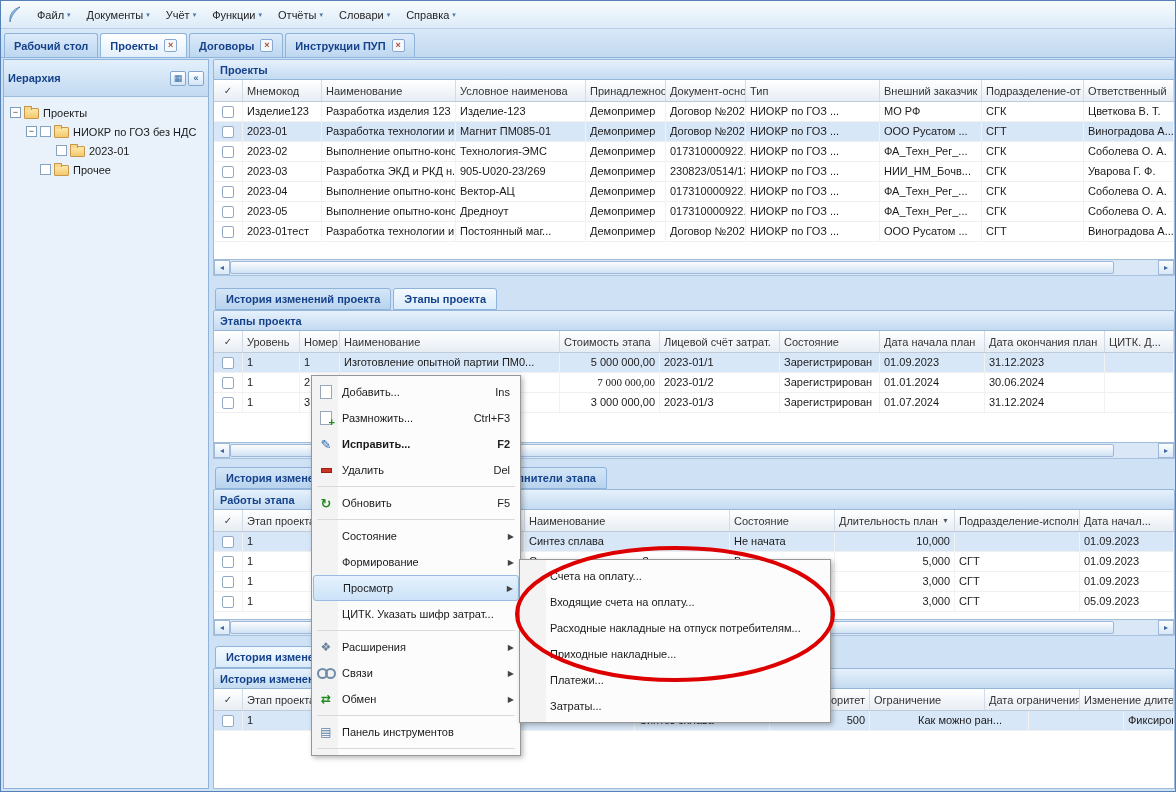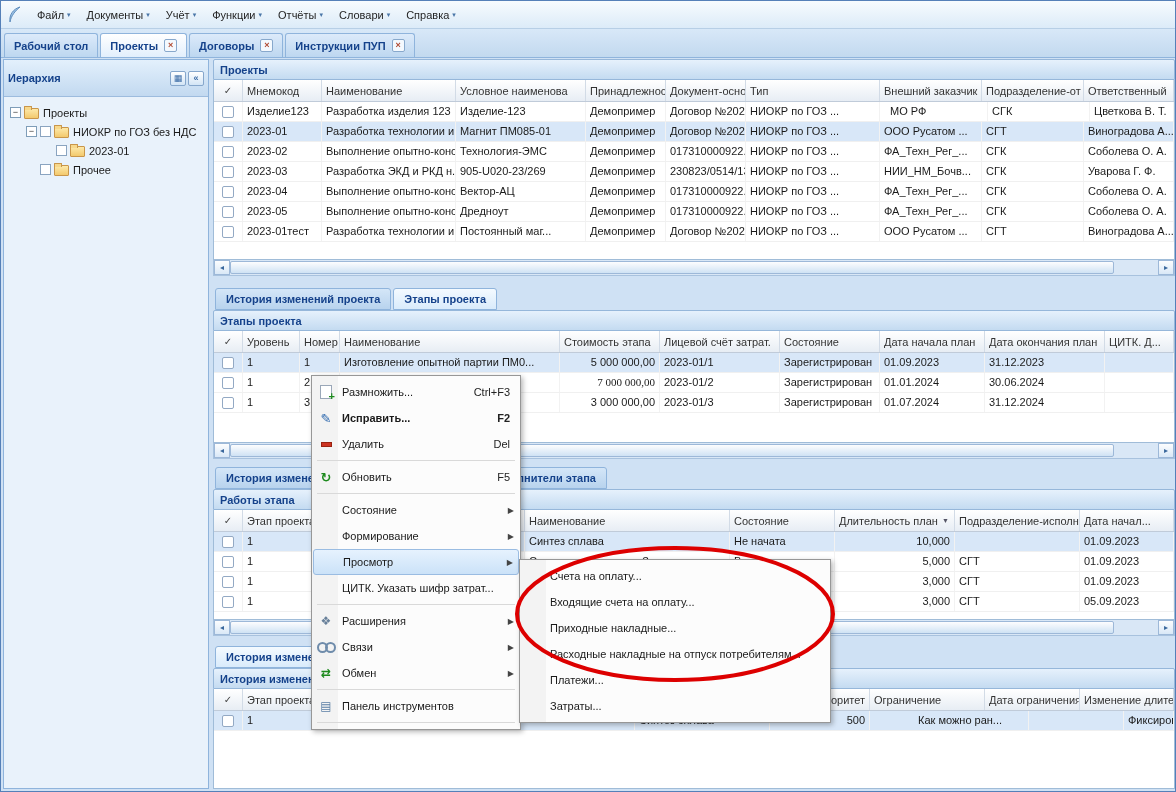--- a/index.html
+++ b/index.html
@@ -217,21 +217,21 @@
           <div class="grow">
             <div class="gcell gc-check" style="width: 29px;">
               <span class="cellcheck"></span>
             </div>
             <div class="gcell" style="width: 79px;">Изделие123</div>
             <div class="gcell" style="width: 134px;">Разработка изделия 123</div>
             <div class="gcell" style="width: 130px;">Изделие-123</div>
             <div class="gcell" style="width: 80px;">Демопример</div>
             <div class="gcell" style="width: 80px;">Договор №202...</div>
             <div class="gcell" style="width: 134px;">НИОКР по ГОЗ ...</div>
-            <div class="gcell" style="width: 102px; margin-left: 6px;">МО РФ</div>
+            <div class="gcell" style="width: 102px;">МО РФ</div>
             <div class="gcell" style="width: 102px;">СГК</div>
             <div class="gcell" style="flex: 1 1 0%;">Цветкова В. Т.</div>
           </div>
           <div class="grow sel">
             <div class="gcell gc-check" style="width: 29px;">
               <span class="cellcheck"></span>
             </div>
             <div class="gcell" style="width: 79px;">2023-01</div>
             <div class="gcell" style="width: 134px;">Разработка технологии и...</div>
             <div class="gcell" style="width: 130px;">Магнит ПМ085-01</div>
@@ -562,20 +562,25 @@
             <div class="gcell" style="width: 115px; margin-left: 44px;">Как можно ран...</div>
             <div class="gcell" style="width: 95px;"></div>
             <div class="gcell" style="flex: 1 1 0%;">Фиксированна...</div>
           </div>
         </div>
       </div>
   </div>
 
   <div class="ctxmenu" id="ctx-menu">
       <div class="mrow">
+        <span class="ic add-sheet-icon"></span>
+        <span class="mlabel">Добавить...</span>
+        <span class="mshort">Ins</span>
+      </div>
+      <div class="mrow">
         <span class="ic copy-sheet-icon"></span>
         <span class="mlabel">Размножить...</span>
         <span class="mshort">Ctrl+F3</span>
       </div>
       <div class="mrow bold">
         <span class="ic edit-pencil-icon"></span>
         <span class="mlabel">Исправить...</span>
         <span class="mshort">F2</span>
       </div>
       <div class="mrow">
@@ -636,25 +641,25 @@
       <div class="mrow">
         <span class="ic blank-icon"></span>
         <span class="mlabel">Счета на оплату...</span>
       </div>
       <div class="mrow">
         <span class="ic blank-icon"></span>
         <span class="mlabel">Входящие счета на оплату...</span>
       </div>
       <div class="mrow">
         <span class="ic blank-icon"></span>
+        <span class="mlabel">Расходные накладные на отпуск потребителям...</span>
+      </div>
+      <div class="mrow">
+        <span class="ic blank-icon"></span>
         <span class="mlabel">Приходные накладные...</span>
-      </div>
-      <div class="mrow">
-        <span class="ic blank-icon"></span>
-        <span class="mlabel">Расходные накладные на отпуск потребителям...</span>
       </div>
       <div class="mrow">
         <span class="ic blank-icon"></span>
         <span class="mlabel">Платежи...</span>
       </div>
       <div class="mrow">
         <span class="ic blank-icon"></span>
         <span class="mlabel">Затраты...</span>
       </div>
     </div>

